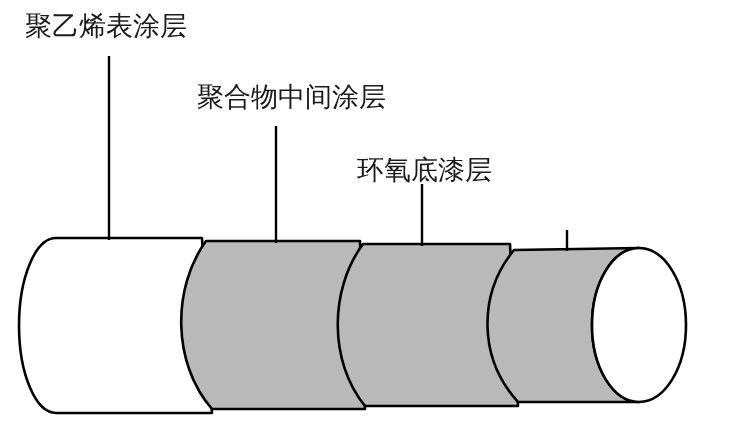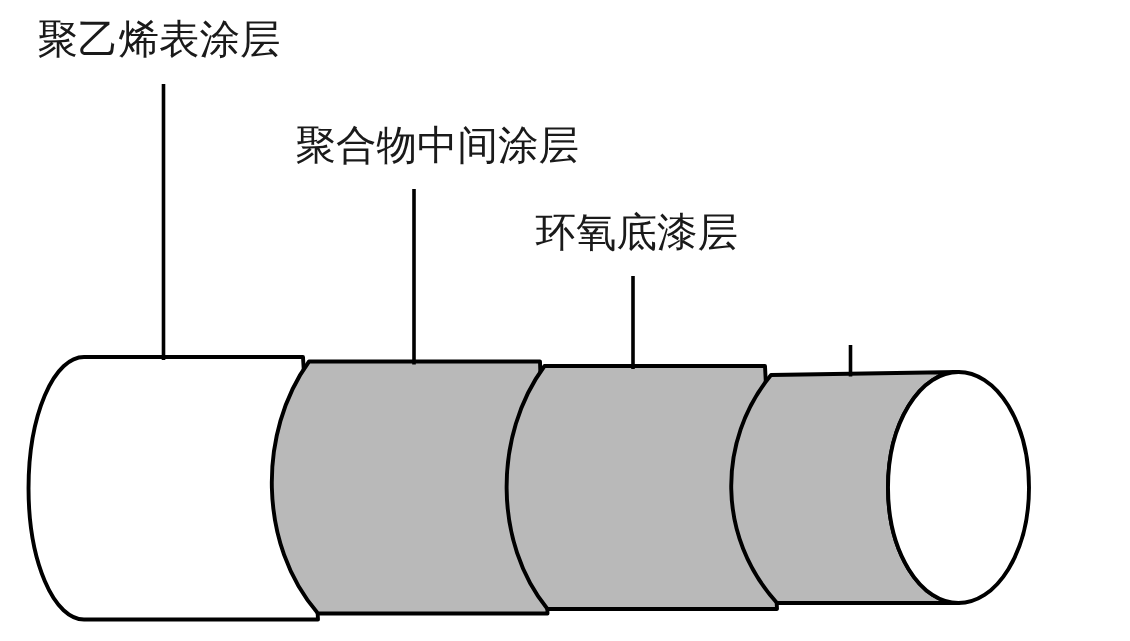--- a/index.html
+++ b/index.html
@@ -40,21 +40,21 @@
   .layer-label {
     position: absolute;
     font-size: 27px;
     line-height: 1.15;
     color: var(--text, #1a1a1a);
     white-space: nowrap;
     letter-spacing: 0px;
   }
   .lbl-1 { left: 25px;  top: 11px;  }
   .lbl-2 { left: 183px; top: 82px; margin-left: 14px;  }
-  .lbl-3 { left: 357px; top: 140px; text-align: center; }
+  .lbl-3 { left: 357px; top: 155px; text-align: center; }
   .lbl-4 { left: 502px; top: 191px; }
 </style>
 </head>
 <body>
 
 <div class="canvas">
 
   <svg class="diagram-svg" viewBox="0 0 753 427" xmlns="http://www.w3.org/2000/svg">
 
     <path class="seg seg-white" d="M 202 238 L 56 238 A 37 87.5 0 0 0 56 413 L 212 413 Z"></path>

